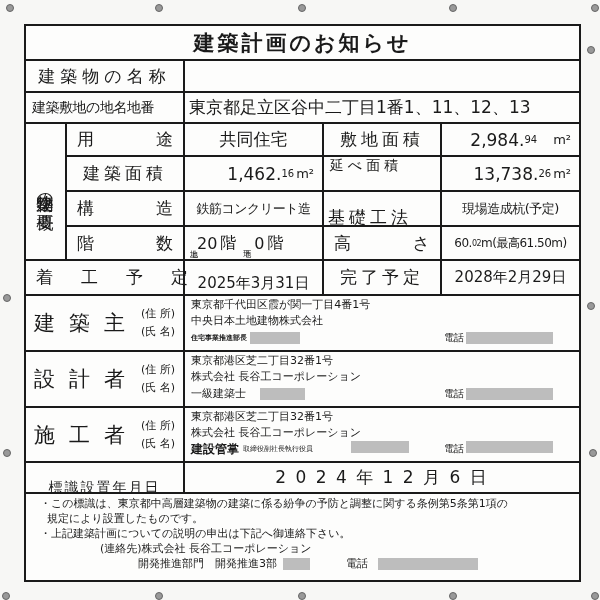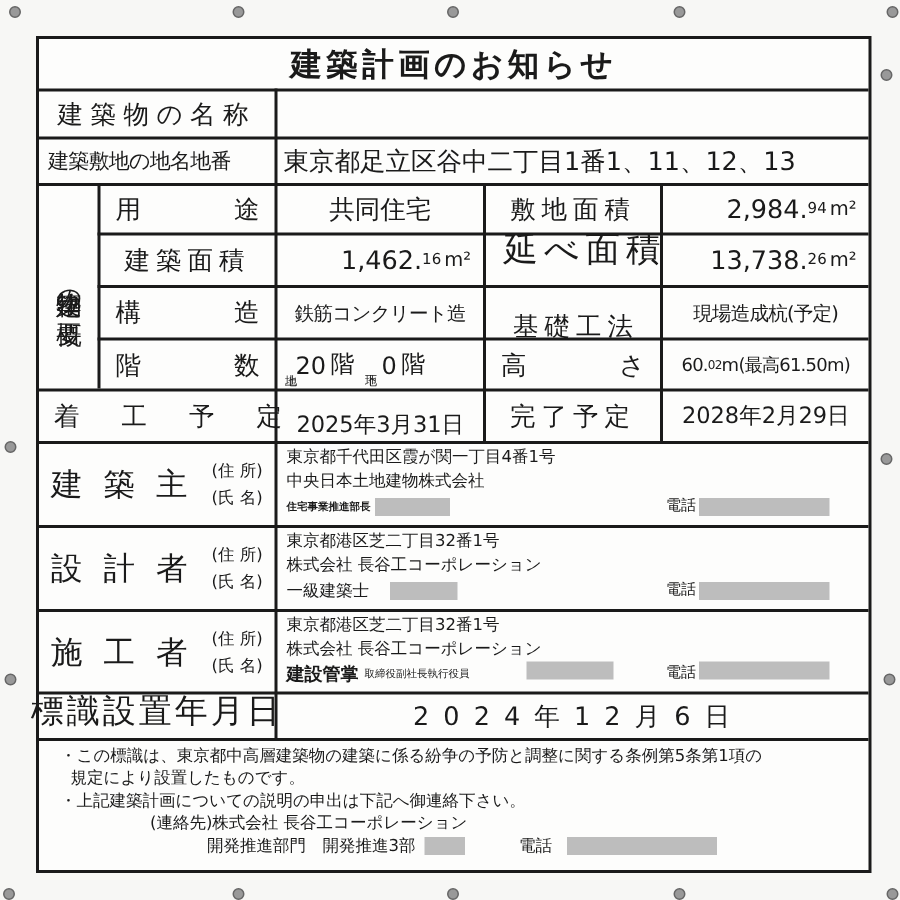--- a/index.html
+++ b/index.html
@@ -76,43 +76,43 @@
   </div>
 
   <div class="cell lbl sp" style="left:41px;top:98px;width:116px;height:31px;font-size:17px">
     <span>用</span>
     <span>途</span>
   </div>
   <div class="cell val c" style="left:159px;top:98px;width:137px;height:31px;font-size:17px">共同住宅</div>
   <div class="cell lbl c" style="left:298px;top:98px;width:116px;height:31px;font-size:17px;letter-spacing:4px">敷地面積</div>
   <div class="cell val r" style="left:416px;top:98px;width:137px;height:31px;font-size:17px">
     <span>2,984.</span>
-      <span class="s" style="font-size:10px;margin-right:2px">94</span>
+      <span class="s" style="font-size:10px;margin-right:16px">94</span>
       <span style="font-size:13px">m²</span>
   </div>
 
   <div class="cell lbl c" style="left:41px;top:131px;width:116px;height:33px;font-size:17px;letter-spacing:4px">建築面積</div>
   <div class="cell val r" style="left:159px;top:131px;width:137px;height:33px;font-size:17px">
     <span>1,462.</span>
       <span style="font-size:10px;margin-right:2px">16</span>
       <span style="font-size:13px">m²</span>
   </div>
-  <div class="cell lbl c" style="left:306px;top:131px;width:116px;height:18px;font-size:23px;letter-spacing:4px">延べ面積</div>
+  <div class="cell lbl c" style="left:282px;top:131px;width:116px;height:18px;font-size:14px;letter-spacing:4px">延べ面積</div>
   <div class="cell val r" style="left:416px;top:131px;width:137px;height:33px;font-size:17px">
     <span>13,738.</span>
       <span style="font-size:10px;margin-right:2px">26</span>
       <span style="font-size:13px">m²</span>
   </div>
 
   <div class="cell lbl sp" style="left:41px;top:166px;width:116px;height:33px;font-size:17px">
     <span>構</span>
     <span>造</span>
   </div>
   <div class="cell val c" style="left:159px;top:166px;width:137px;height:33px;font-size:13px;letter-spacing:-0.5px">鉄筋コンクリート造</div>
-  <div class="cell lbl c" style="left:300px;top:166px;width:116px;height:51px;font-size:17px;letter-spacing:4px">基礎工法</div>
+  <div class="cell lbl c" style="left:286px;top:166px;width:116px;height:51px;font-size:17px;letter-spacing:4px">基礎工法</div>
   <div class="cell val c" style="left:416px;top:166px;width:137px;height:33px;font-size:13px;letter-spacing:-0.5px">現場造成杭(予定)</div>
 
   <div class="cell lbl sp" style="left:41px;top:201px;width:116px;height:32px;font-size:17px">
     <span>階</span>
     <span>数</span>
   </div>
   <div class="cell val" style="left:163px;top:201px;width:133px;height:32px;font-size:16px">
     <span style="writing-mode:vertical-rl;font-size:8px;line-height:8px">地上</span>
     <span>20</span>
     <span style="margin:0 6px 0 3px">階</span>
@@ -175,21 +175,21 @@
     <div>株式会社 長谷工コーポレーション</div>
     <div style="display:flex;height:18px">
       <span style="font-size:12px;font-weight:bold">建設管掌</span>
       <span class="tiny" style="margin-left:4px">取締役副社長執行役員</span>
       <span class="redact" style="width:58px;margin-left:38px"></span>
       <span style="margin-left:auto;font-size:10px">電話</span>
       <span class="redact" style="width:87px;margin:0 18px 0 2px"></span>
     </div>
   </div>
 
-  <div class="cell c" style="left:0;top:437px;width:157px;height:22px;font-size:22px;letter-spacing:2px">標識設置年月日</div>
+  <div class="cell c" style="left:0;top:451px;width:157px;height:22px;font-size:14px;letter-spacing:2px">標識設置年月日</div>
   <div class="cell c" style="left:159px;top:437px;width:394px;height:29px;font-size:17px;letter-spacing:2px">2 0 2 4 年 1 2 月 6 日</div>
 
   <div class="notes">
     <div>・この標識は、東京都中高層建築物の建築に係る紛争の予防と調整に関する条例第5条第1項の</div>
     <div style="padding-left:7px">規定により設置したものです。</div>
     <div>・上記建築計画についての説明の申出は下記へ御連絡下さい。</div>
     <div style="padding-left:60px">(連絡先)株式会社 長谷工コーポレーション</div>
     <div style="padding-left:98px;display:flex;align-items:center">
       <span>開発推進部門　開発推進3部</span>
       <span class="redact" style="width:27px;margin-left:6px"></span>

